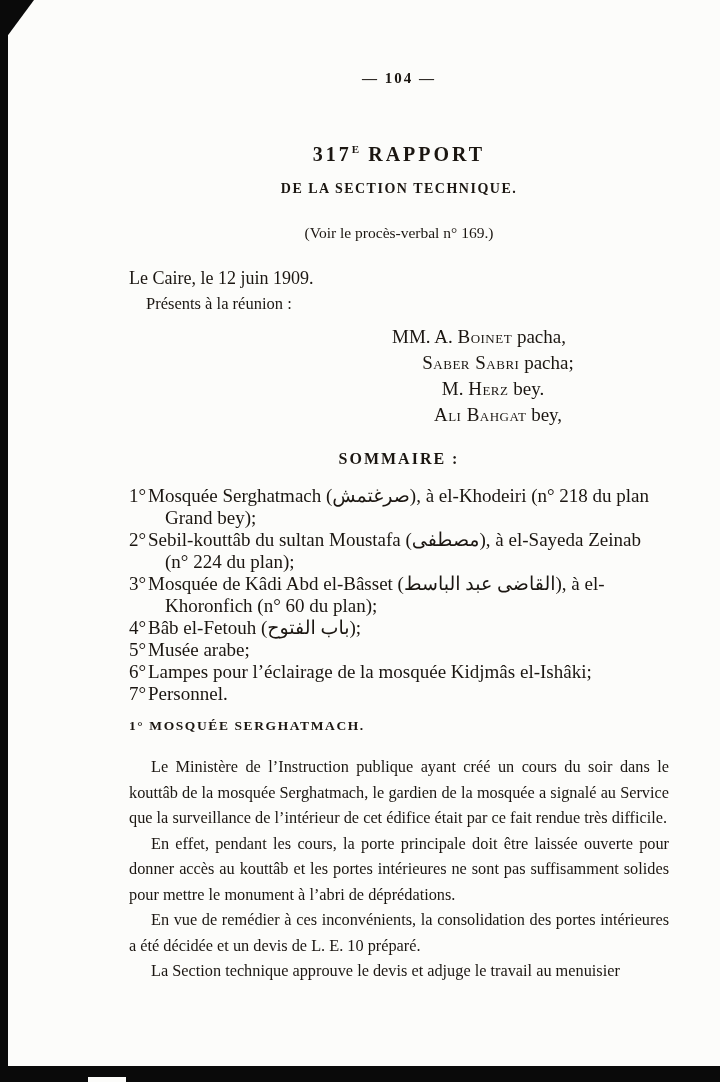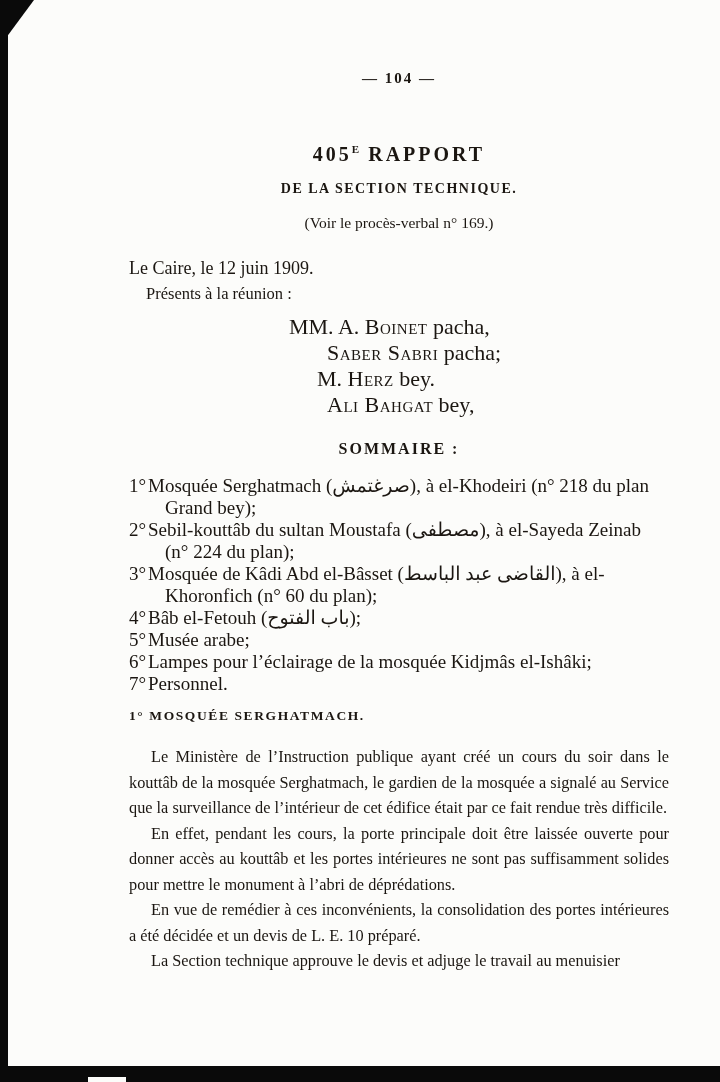--- a/index.html
+++ b/index.html
@@ -69,40 +69,41 @@
     letter-spacing: 1px;
   }
   .report-subtitle {
     margin-top: 15px;
     text-align: center;
     font-size: 14px;
     font-weight: bold;
     letter-spacing: 1.5px;
   }
   .reference-note {
-    margin-top: 17px;
+    margin-top: 27px;
     text-align: center;
     font-size: 15.5px;
   }
 
   .dateline {
     margin-top: 26px;
     text-align: left;
     padding-right: 34px;
     font-size: 18px;
   }
   .attendees-intro {
     margin-top: 5px;
     padding-left: 17px;
     font-size: 16.5px;
   }
   .attendees {
     margin: 10px 0 11px 160px;
-    font-size: 22px;
+    font-size: 19px;
     line-height: 26px;
+    text-align: center;
   }
   .attendee-line { padding-left: 38px; }
   .attendee-line.first { padding-left: 0; }
   .attendee-line.last { padding-left: 28px; }
   .attendee-name { font-variant: small-caps; letter-spacing: 0.5px; }
 
   .sommaire-heading {
     margin-top: 22px;
     text-align: center;
     font-size: 16px;
@@ -144,21 +145,21 @@
 </style>
 </head>
 <body>
 
 <div class="page">
 
   <div class="content">
 
     <div class="page-number">— 104 —</div>
 
-    <h1 class="report-title"><span>405</span><sup>E</sup><span> RAPPORT</span></h1>
+    <h1 class="report-title"><span>317</span><sup>E</sup><span> RAPPORT</span></h1>
 
     <div class="report-subtitle">DE LA SECTION TECHNIQUE.</div>
 
     <div class="reference-note">(Voir le procès-verbal n° 169.)</div>
 
     <div class="dateline">Le Caire, le 12 juin 1909.</div>
 
     <div class="attendees-intro">Présents à la réunion :</div>
 
     <div class="attendees">

